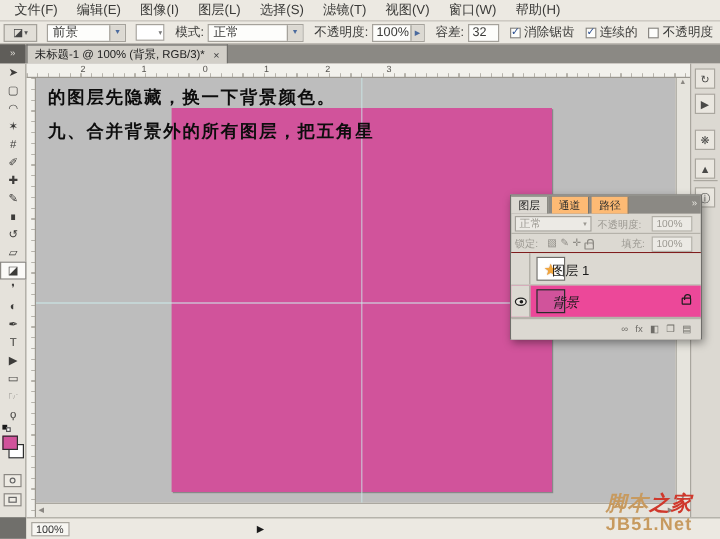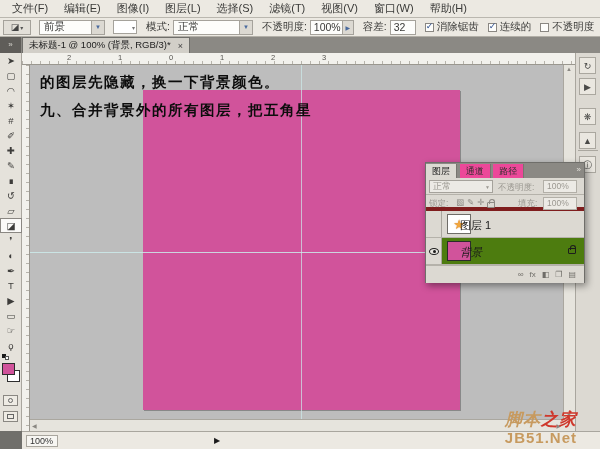--- a/index.html
+++ b/index.html
@@ -96,43 +96,43 @@
           border-left:1px solid #a9a69e; z-index:5; }
   .dock-btn { position:absolute; left:3px; width:17px; height:17px; border:1px solid #aaa79f; background:#eae7e0;
               text-align:center; line-height:16px; font-size:9px; color:#4a4a48; }
   .dock-sep { position:absolute; left:2px; top:97px; width:20px; height:1px; background:#aaa79f; }
 
   
   .panel { position:absolute; left:425px; top:162px; width:160px; height:121px; background:#dcd9d2;
            border:1px solid #6f6e6a; box-shadow:2px 3px 7px rgba(0,0,0,0.4); z-index:6; font-size:9.5px; }
   .p-tabs { position:relative; height:15px; background:#8b8984; }
   .p-tab { display:inline-block; height:14px; line-height:14px; padding:0 6px; margin-top:1px;
-           background:#ec4899; color:#2e2e2c; border-right:1px solid #77756f; font-size:9px; }
+           background:#fdba74; color:#2e2e2c; border-right:1px solid #77756f; font-size:9px; }
   .p-tab.active { background:#dcd9d2; color:#1a1a1a; }
   .p-menu { position:absolute; right:3px; top:2px; color:#e2e0da; font-size:8px; }
   .p-controls { position:relative; height:17px; border-bottom:1px solid #b5b2aa; }
   .p-combo { position:absolute; left:3px; top:2px; width:64px; height:13px; border:1px solid #a5a29b;
              background:#eceae5; color:#9b9891; display:flex; align-items:center; justify-content:space-between;
              padding-left:3px; font-size:9px; }
   .p-combo .arr { font-size:5px; color:#9b9891; padding-right:2px; }
   .p-dim { color:#9b9891; font-size:8.5px; }
   .p-opacity-lbl { position:absolute; left:72px; top:4px; }
   .p-valbox { position:absolute; top:2px; width:34px; height:13px; border:1px solid #b2afa7; background:#eceae5;
               color:#9b9891; font-size:8.5px; line-height:11px; padding-left:3px; }
-  .p-locks { position:relative; height:16px; border-bottom:4px solid #7f1d1d; }
+  .p-locks { position:relative; height:16px; border-bottom:1px solid #7f1d1d; }
   .p-lock-lbl { position:absolute; left:3px; top:3px; }
   .p-lockicons { position:absolute; left:30px; top:2px; display:flex; gap:3px; color:#8d8a84; font-size:8.5px; }
   .p-fill-lbl { position:absolute; left:92px; top:3px; }
   .lockglyph { position:relative; width:8px; height:6px; border:1px solid #8d8a84; border-radius:1px; margin-top:5px; }
   .lockglyph::before { content:""; position:absolute; left:1px; top:-4px; width:4px; height:4px;
                        border:1px solid #8d8a84; border-bottom:none; border-radius:3px 3px 0 0; }
   .lockglyph.dark, .lockglyph.dark::before { border-color:#1d1d1d; }
   .p-list { position:relative; height:54px; background:#dcd9d2; }
   .layer-row { position:relative; height:27px; border-bottom:1px solid #b5b2aa; }
-  .layer-row.selected { background:#4d7c0f; }
+  .layer-row.selected { background:#ec4899; }
   .eyewell { position:absolute; left:0; top:0; width:16px; height:26px; border-right:1px solid #a9a69e;
              background:#dcd9d2; }
   .eye { position:absolute; left:3px; top:10px; width:10px; height:7px; border:1px solid #1c1c1c;
          border-radius:50%; background:#e8e6e0; }
   .eye::after { content:""; position:absolute; left:2.5px; top:1px; width:3px; height:3px; background:#1c1c1c;
                 border-radius:50%; }
   .thumb { position:absolute; left:21px; top:3px; width:24px; height:20px; background:#fff; border:1px solid #6f6d68;
            text-align:center; }
   .thumb.star { line-height:19px; font-size:13px; color:#f2a73d; text-shadow:0 0 1px #b96a2a; }
   .thumb.pink { background:#d1539b; border-color:#2b2b2b; }

